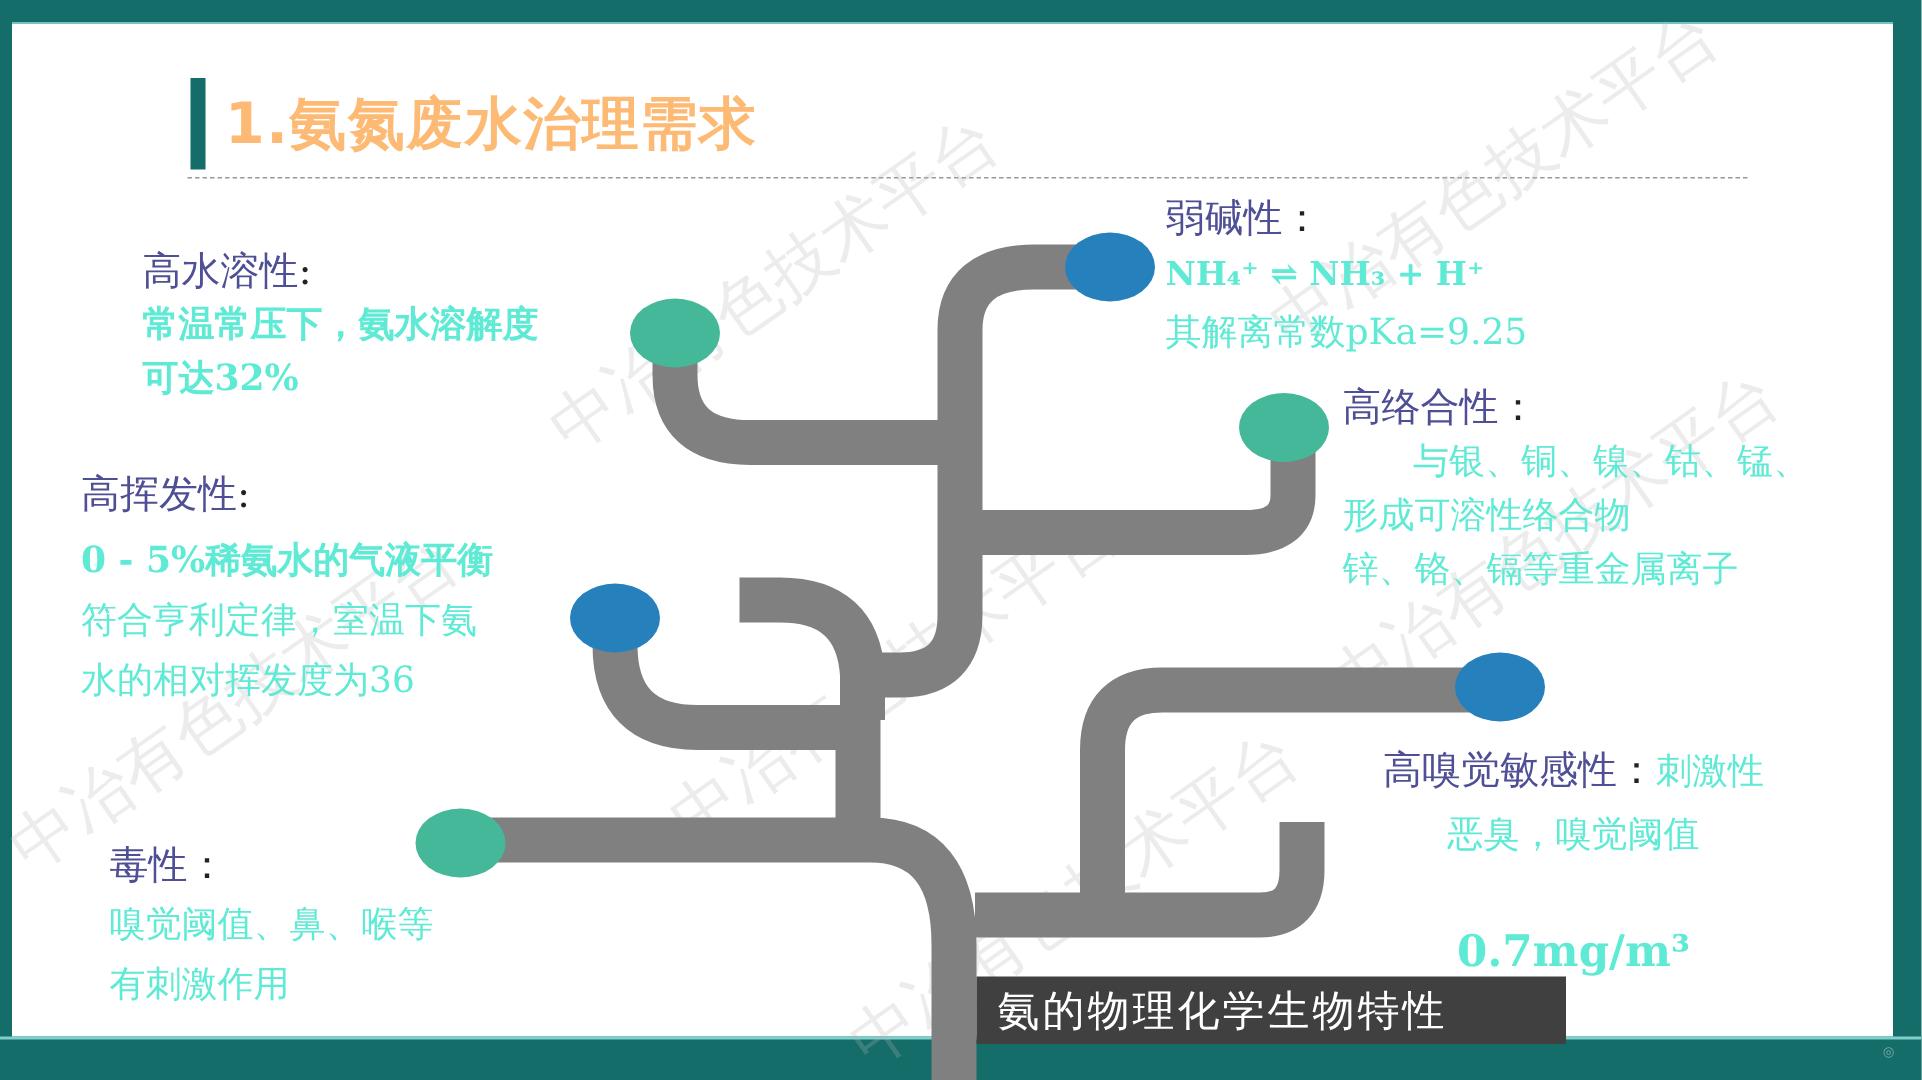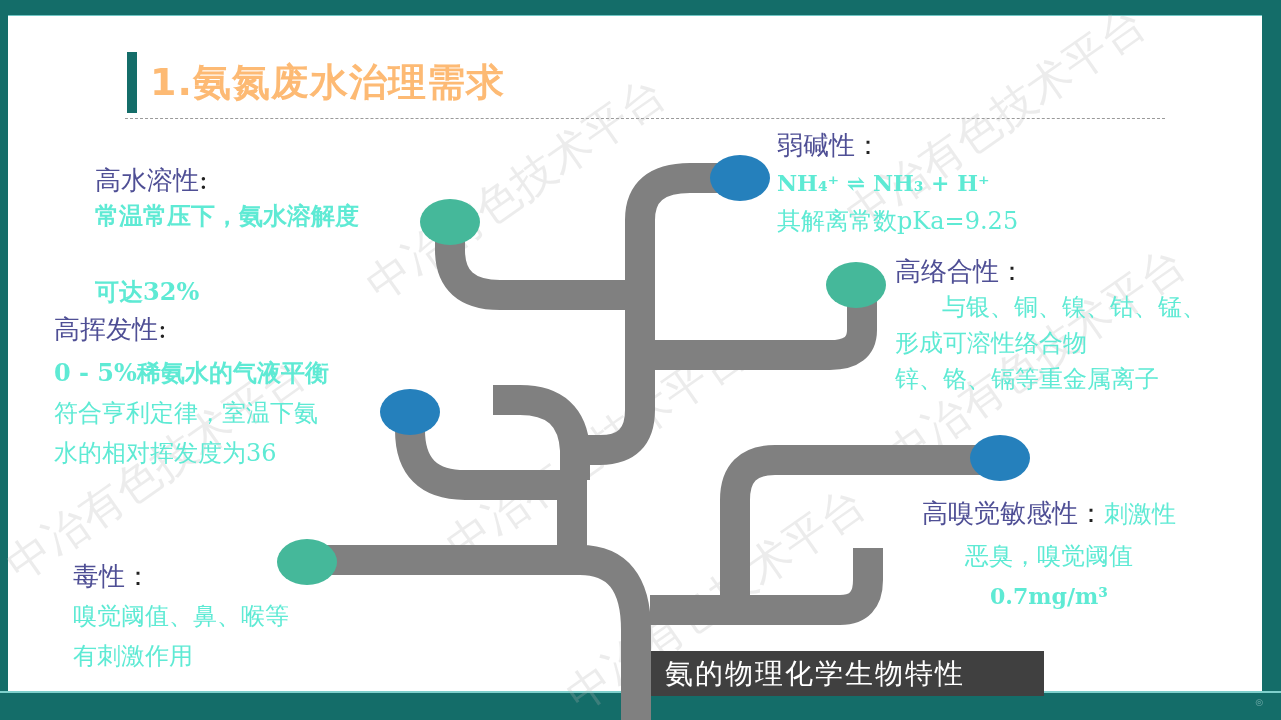--- a/index.html
+++ b/index.html
@@ -57,21 +57,21 @@
   <ellipse cx="740" cy="178" rx="30" ry="23" fill="#2580BC"></ellipse>
   <ellipse cx="856" cy="285" rx="30" ry="23" fill="#45B89A"></ellipse>
   <ellipse cx="410" cy="412" rx="30" ry="23" fill="#2580BC"></ellipse>
   <ellipse cx="1000" cy="458" rx="30" ry="23" fill="#2580BC"></ellipse>
   <ellipse cx="307" cy="562" rx="30" ry="23" fill="#45B89A"></ellipse>
 </svg>
 
 <div class="block" style="left:95px;top:163px;">
   <div><span class="heading">高水溶性</span><span class="colon">:</span></div>
   <div class="body" style="line-height:36px;">常温常压下，氨水溶解度</div>
-  <div class="body" style="line-height:36px;margin-top:40px;">可达32%</div>
+  <div class="body" style="line-height:36px;">可达32%</div>
 </div>
 
 <div class="block" style="left:54px;top:312px;">
   <div><span class="heading">高挥发性</span><span class="colon">:</span></div>
   <div class="body" style="margin-top:6px;">0 - 5%稀氨水的气液平衡</div>
   <div class="body plain">符合亨利定律，室温下氨</div>
   <div class="body plain">水的相对挥发度为36</div>
 </div>
 
 <div class="block" style="left:73px;top:559px;">
@@ -89,17 +89,17 @@
 <div class="block" style="left:895px;top:254px;">
   <div><span class="heading">高络合性</span><span class="colon">：</span></div>
   <div class="body plain" style="line-height:36px;margin-left:47px;">与银、铜、镍、钴、锰、</div>
   <div class="body plain" style="line-height:36px;">形成可溶性络合物</div>
   <div class="body plain" style="line-height:36px;">锌、铬、镉等重金属离子</div>
 </div>
 
 <div class="block" style="left:922px;top:494px;text-align:center;">
   <div><span class="heading">高嗅觉敏感性</span><span class="colon">：</span><span class="body plain" style="font-size:24px;">刺激性</span></div>
   <div class="body plain" style="margin-top:2px;">恶臭，嗅觉阈值</div>
-  <div class="body" style="font-size:22px;">0.7mg/m³</div>
+  <div class="body" style="font-size:29px;margin-top:38px;">0.7mg/m³</div>
 </div>
 
 <div class="caption">氨的物理化学生物特性</div>
 <div class="logo">◎</div>
 
 </body></html>

